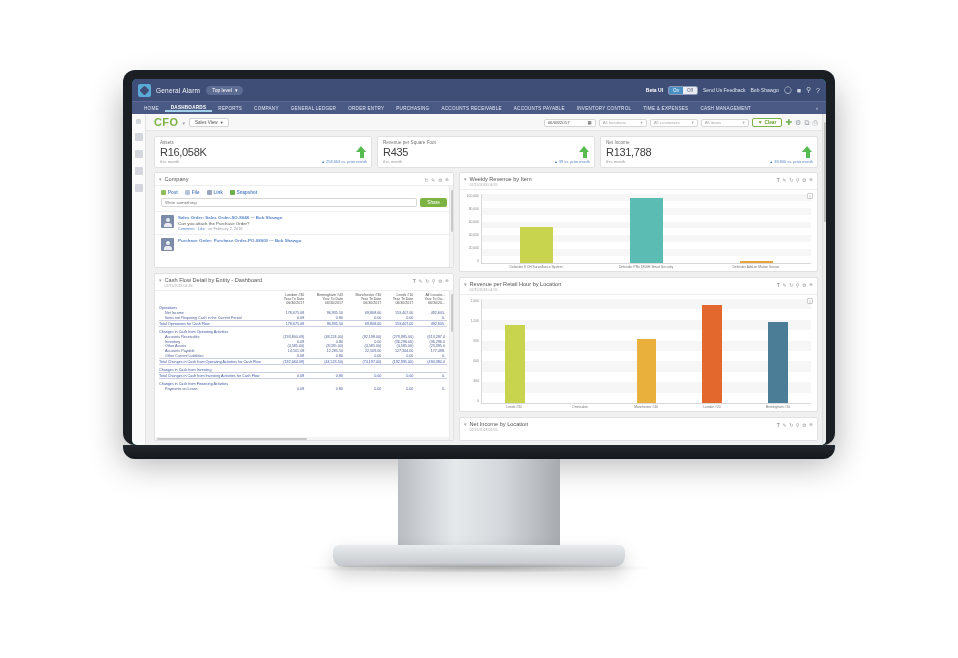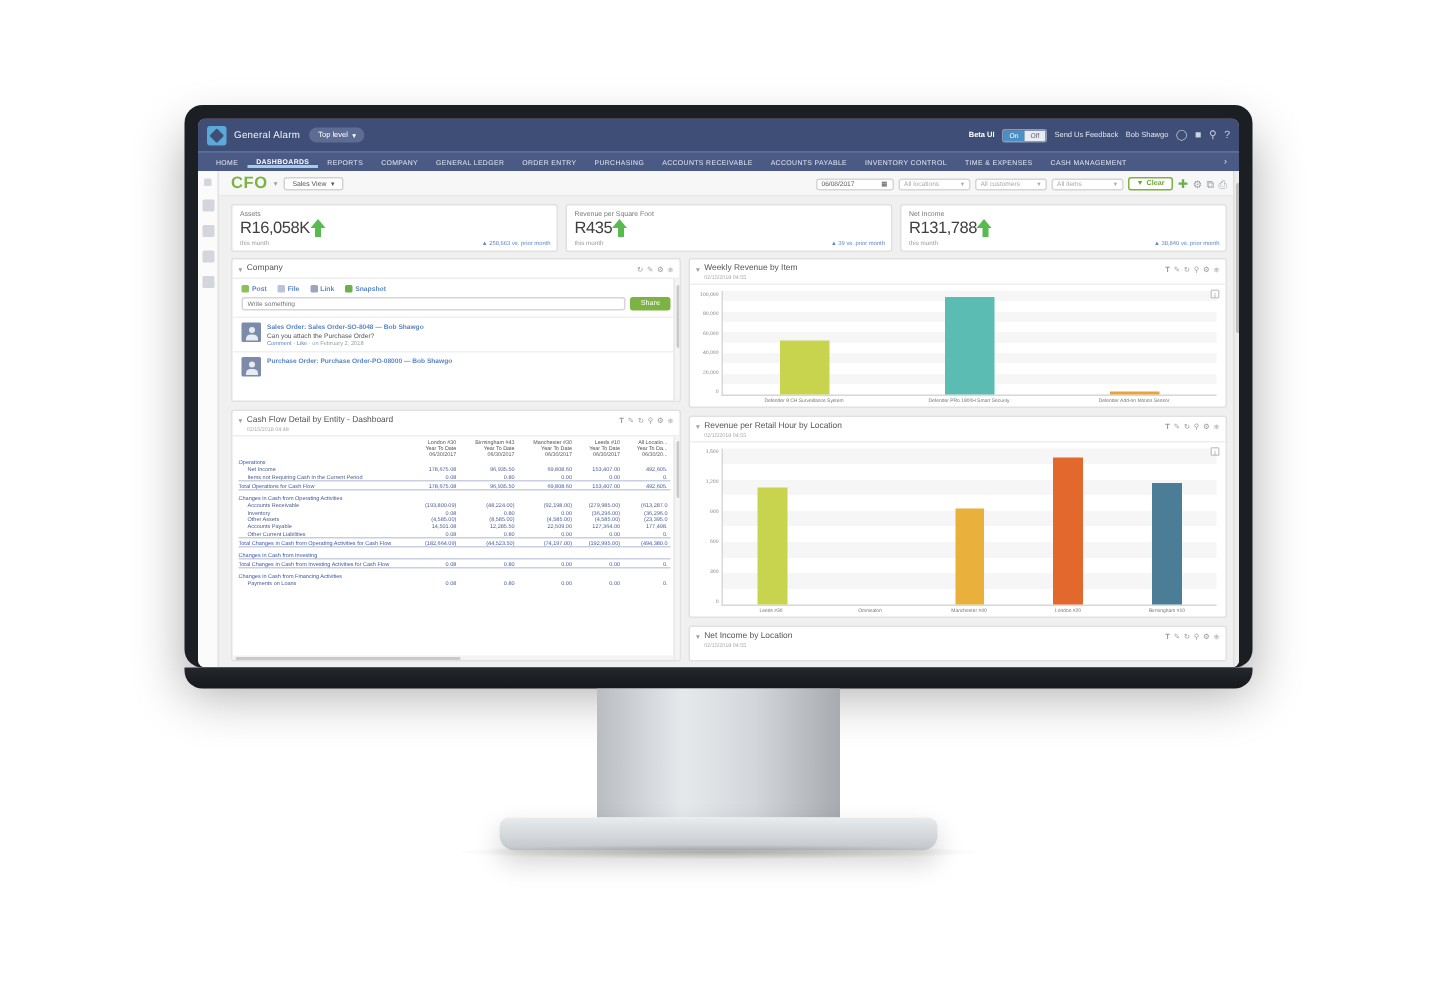--- a/index.html
+++ b/index.html
@@ -19,21 +19,21 @@
     background:linear-gradient(#23282e,#15181c); border-radius:0 0 12px 12px; }
   #stand-neck { position:absolute; left:398px; top:459px; width:162px; height:86px;
     background:linear-gradient(90deg,#b9bdc2,#e6e9ec 35%,#d3d7db 65%,#a7abb0); }
   #stand-base { position:absolute; left:333px; top:545px; width:292px; height:22px;
     background:linear-gradient(180deg,#e9ecee,#c2c6cb); border-radius:6px 6px 10px 10px;
     box-shadow:0 8px 18px rgba(0,0,0,.18); }
   #stand-base-shadow { position:absolute; left:300px; top:563px; width:358px; height:10px;
     background:radial-gradient(ellipse at center, rgba(0,0,0,.22), rgba(0,0,0,0) 70%); }
 
   
-  #app { position:absolute; inset:0; background:#f9a8d4; font-size:5px; color:#333;
+  #app { position:absolute; inset:0; background:#14b8a6; font-size:5px; color:#333;
     display:flex; flex-direction:column; }
 
   
   .brandbar { height:22px; background:#3f4e76; display:flex; align-items:center;
     padding:0 6px; color:#fff; flex:0 0 auto; }
   .brand-logo { width:13px; height:13px; background:#5aa9d6; border-radius:2px;
     margin-right:5px; position:relative; }
   .brand-logo:after{ content:""; position:absolute; left:3px; top:3px; width:7px; height:7px;
     background:#3f4e76; transform:rotate(45deg); border-radius:1px;}
   .brand-name { font-size:6.5px; letter-spacing:.2px; color:#f2f4f8; }
@@ -78,21 +78,21 @@
   .clearbtn{ border:1px solid #7cb342; color:#6ba22f; border-radius:2px; height:8.5px;
     display:flex; align-items:center; gap:2px; padding:0 5px; font-size:4.8px; background:#fff; font-weight:bold;}
   .tbico{ font-size:7px; color:#9aa0a6;}
   .tbico.plus{ color:#6ab04c; font-size:8px;}
 
   
   .kpirow{ display:flex; gap:5px; padding:5px 8px 4px 8px; flex:0 0 auto; background:#f0f0f0;}
   .kpi{ flex:1 1 0; background:#fff; border:1px solid #e1e1e1; border-radius:2px;
     padding:3px 4px 3px 5px; position:relative; min-width:0;}
   .kpi-label{ font-size:4.6px; color:#777; margin-bottom:1px; white-space:nowrap; overflow:hidden;}
-  .kpi-mid{ display:flex; align-items:center; }
+  .kpi-mid{ display:flex; align-items:center; justify-content:space-between;}
   .kpi-value{ font-size:11px; color:#404040; letter-spacing:-.3px; line-height:1; white-space:nowrap;}
   .arrow-wrap{ position:relative; width:11px; height:12px; flex:0 0 auto;}
   .arrow-head{ position:absolute; left:0; top:0; width:0;height:0;
      border-left:5.5px solid transparent; border-right:5.5px solid transparent;}
   .arrow-stem{ position:absolute; left:3.5px; top:5px; width:4px; height:7px;}
   .up .arrow-head{ border-bottom:6px solid #57bb50;}
   .up .arrow-stem{ background:#57bb50;}
   .red .arrow-head{ border-bottom:6px solid #e0453c;}
   .red .arrow-stem{ background:#e0453c;}
   .kpi-foot{ display:flex; justify-content:space-between; align-items:flex-end; margin-top:1px;}

